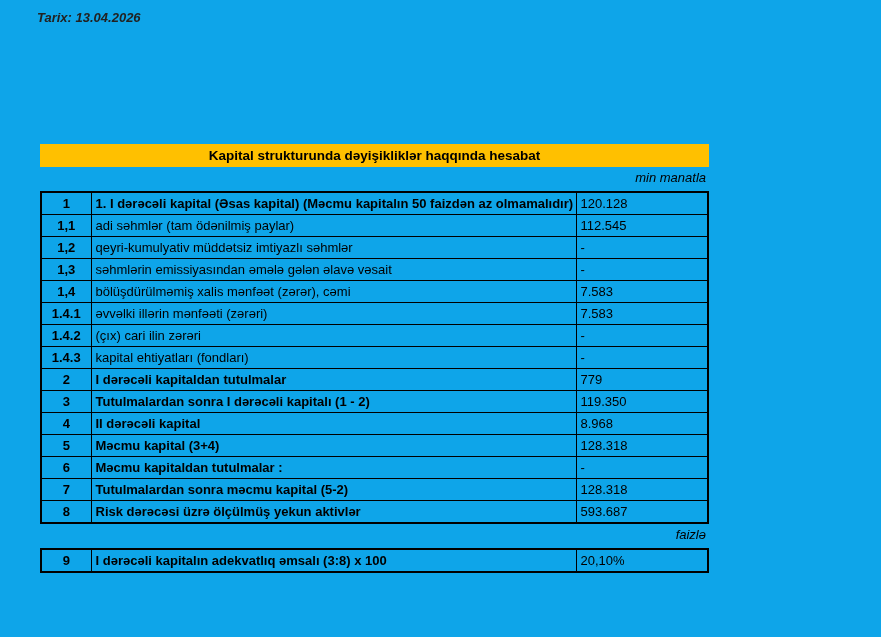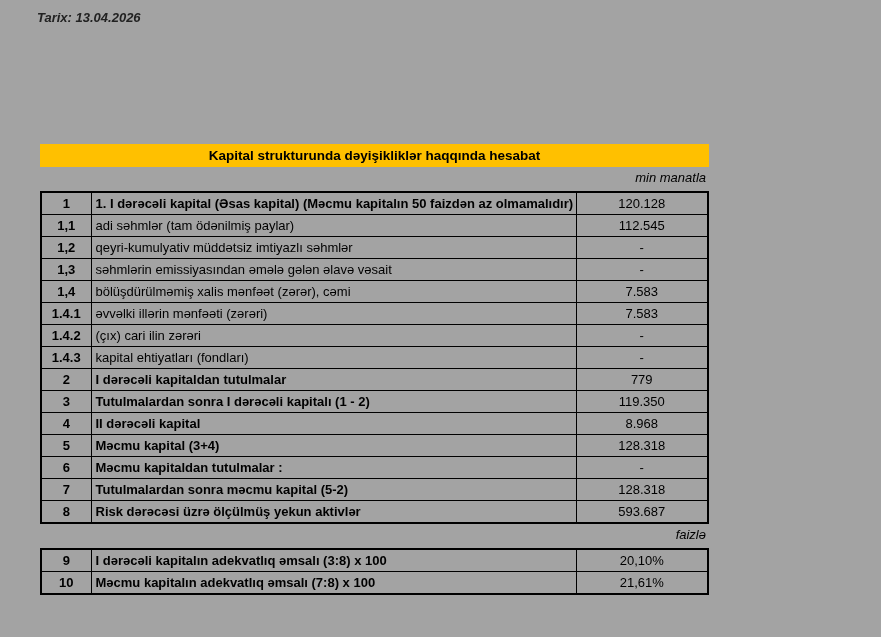--- a/index.html
+++ b/index.html
@@ -6,21 +6,21 @@
     margin: 0;
     padding: 0;
     background: #ffffff;
     font-family: "Liberation Sans", sans-serif;
     color: #000000;
   }
   .page {
     position: relative;
     width: 881px;
     height: 637px;
-    background: #a3a3a3;
+    background: #0ea5e9;
     overflow: hidden;
   }
   .date-label {
     position: absolute;
     left: 37px;
     top: 10px;
     font-size: 13px;
     font-style: italic;
     font-weight: bold;
     color: #222222;
@@ -66,21 +66,21 @@
   col.c-label { width: auto; }
   col.c-val { width: 132px; }
   td.num {
     text-align: center;
     font-weight: bold;
   }
   td.label {
     text-align: left;
   }
   td.val {
-    text-align: center;
+    text-align: left;
     margin-left: 44px;
   }
   tr.bold td.label {
     font-weight: bold;
   }
 </style>
 </head>
 <body>
 
 <div class="page">
@@ -187,22 +187,17 @@
         <col class="c-num">
           <col class="c-label">
           <col class="c-val">
       </colgroup>
       <tbody id="ratio-rows">
           <tr class="bold">
             <td class="num">9</td>
             <td class="label">I dərəcəli  kapitalın  adekvatlıq əmsalı (3:8) x 100</td>
             <td class="val">20,10%</td>
           </tr>
-          <tr class="bold">
-            <td class="num">10</td>
-            <td class="label">Məcmu kapitalın  adekvatlıq  əmsalı (7:8) x 100</td>
-            <td class="val">21,61%</td>
-          </tr>
         </tbody>
     </table>
 
   </div>
 </div>
 
 </body></html>

